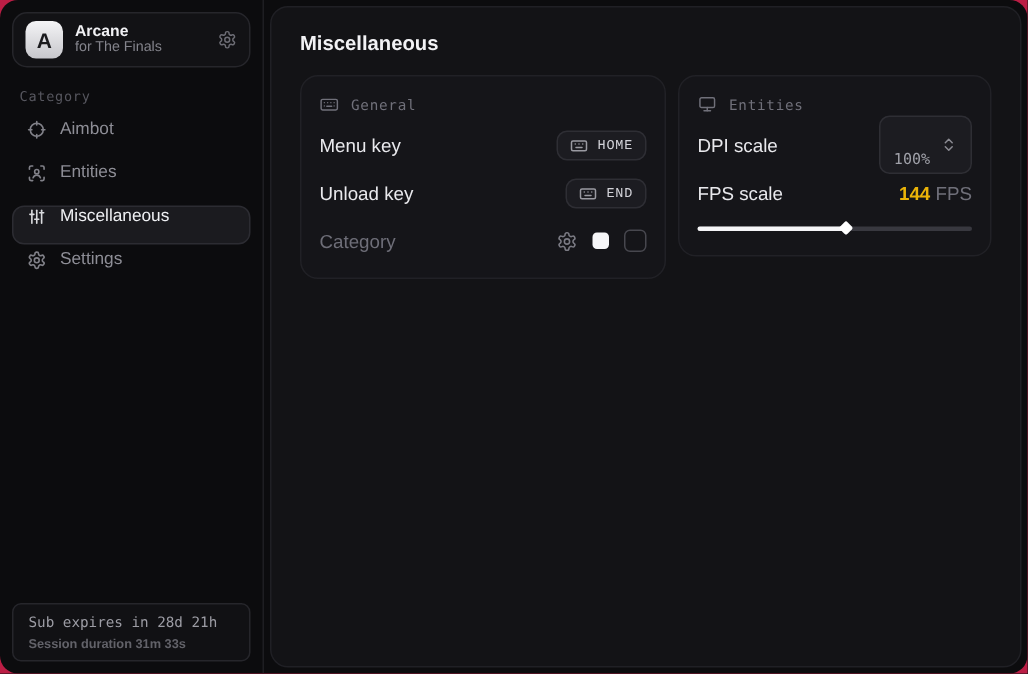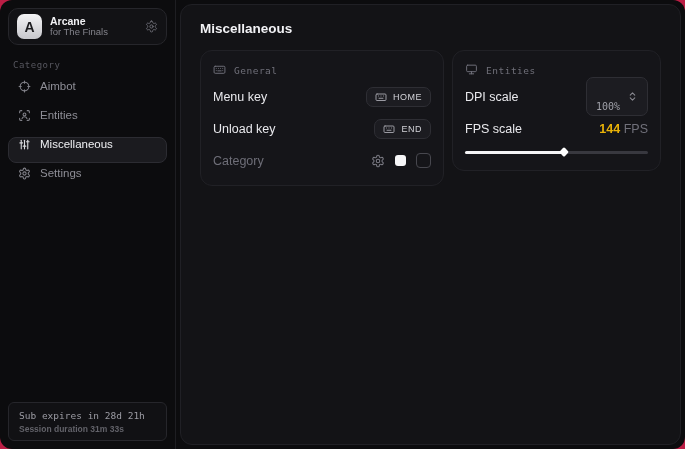--- a/index.html
+++ b/index.html
@@ -105,21 +105,21 @@
   }
   .row-label { font-size:12.5px; font-weight:500; color:#e9e9ed; }
   .row-label.disabled { color:#6e6e78; }
   .key-btn {
     display:inline-flex; align-items:center; gap:6px;
     background:#1c1c21; border:1px solid #2e2e34;
     border-radius:7px; padding:3px 8px; cursor:pointer;
   }
   .key-btn .ico { display:flex; color:#9a9aa2; }
   .key-btn .key-label {
-    font-family:Liberation Sans, sans-serif;
+    font-family:Liberation Mono, monospace;
     font-size:9px; letter-spacing:.5px; color:#d2d2d8;
   }
   .xhair-controls { display:flex; align-items:center; gap:10px; }
   .xhair-gear { display:flex; color:#7b7b84; cursor:pointer; }
   .swatch { width:11px; height:11px; border-radius:3px; background:#f6f6f8; cursor:pointer; }
   .checkbox {
     width:15px; height:15px; border-radius:4px;
     border:1.5px solid #47474e; background:transparent; cursor:pointer;
   }
   .select-btn {

